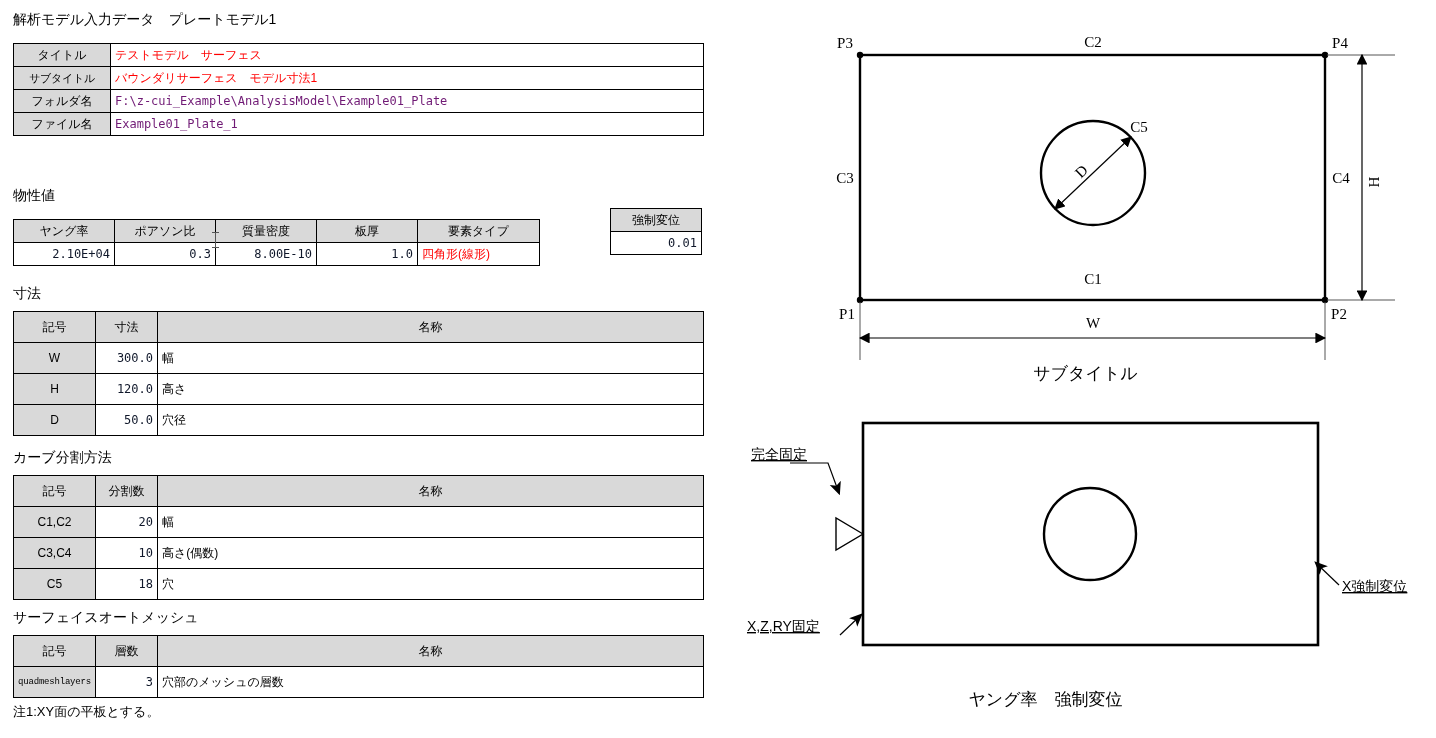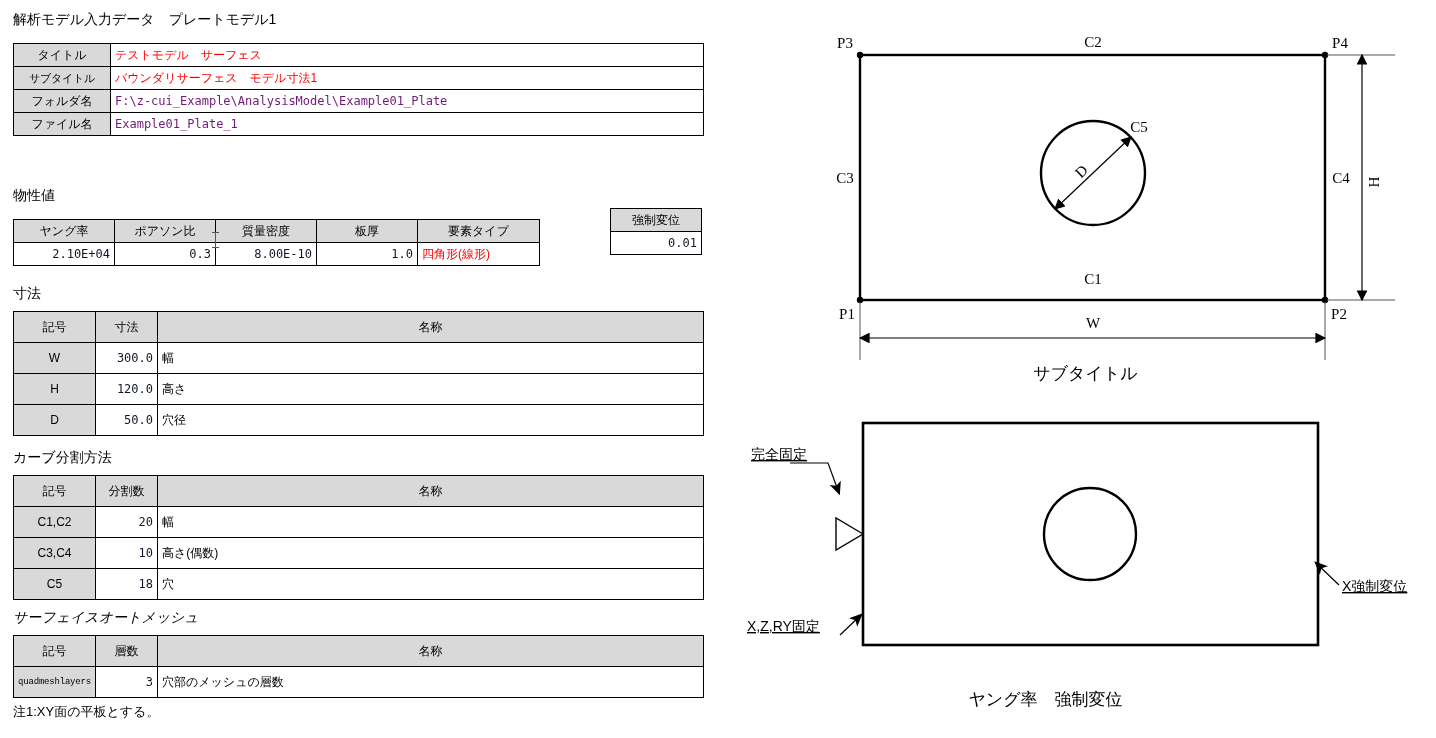--- a/index.html
+++ b/index.html
@@ -105,21 +105,21 @@
   #dim-table td { height: 31px; }
 
   
   #curve-label { position: absolute; left: 13px; top: 448px; }
   #curve-table { position: absolute; left: 13px; top: 475px; width: 691px; }
   #curve-table td.c-sym { width: 82px; }
   #curve-table td.c-val { width: 62px; }
   #curve-table td { height: 31px; }
 
   
-  #mesh-label { position: absolute; left: 13px; top: 608px; font-style: italic; }
+  #mesh-label { position: absolute; left: 13px; top: 608px; }
   #mesh-table { position: absolute; left: 13px; top: 635px; width: 691px; }
   #mesh-table td.c-sym { width: 82px; }
   #mesh-table td.c-val { width: 62px; }
   #mesh-table td { height: 31px; }
 
   #note1 { position: absolute; left: 13px; top: 703px; font-size: 13px; text-align: center; }
 
   
   .caret-artifact {
     position: absolute;

